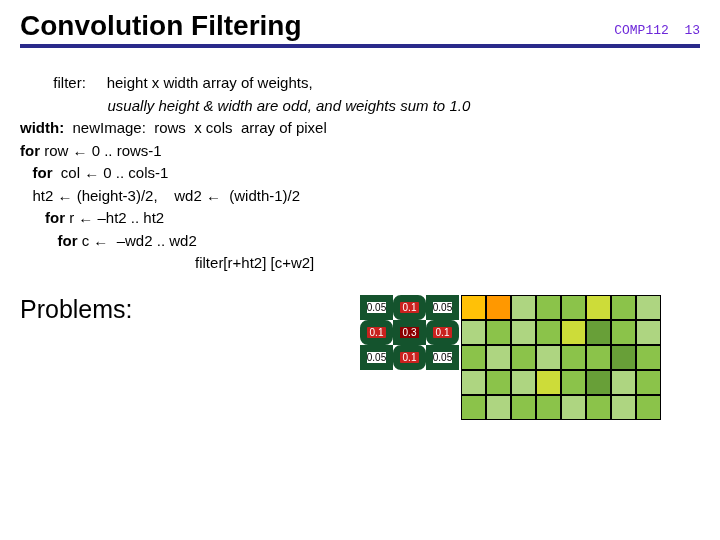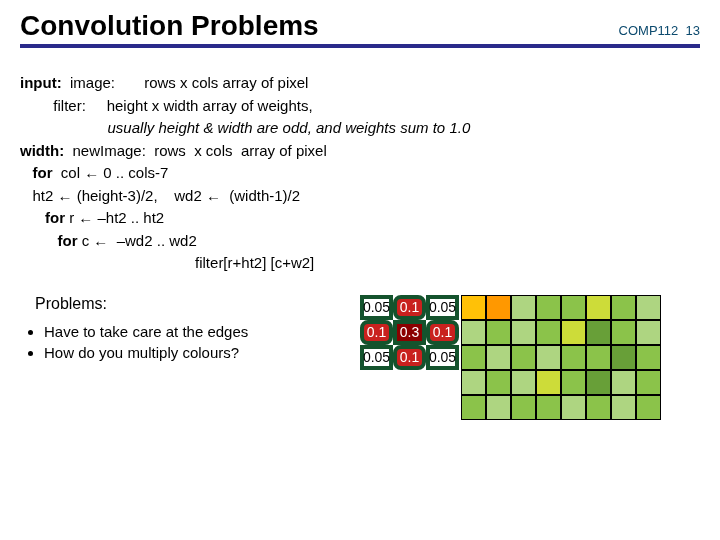--- a/index.html
+++ b/index.html
@@ -18,65 +18,65 @@
     border-bottom: 4px solid #2a2a8a;
     padding-bottom: 2px;
   }
   .title {
     font-size: 28px;
     font-weight: bold;
     color: #000;
   }
   .course {
     font-size: 13px;
-    color: #0c4a6e;
+    color: #6d28d9;
     padding-bottom: 4px;
+    font-family: Liberation Mono, monospace;
   }
   .algo {
     margin-top: 24px;
     font-size: 15px;
     line-height: 1.5;
   }
   .algo-line { white-space: pre; }
   .italic { font-style: italic; }
   .bold { font-weight: bold; }
   .bottom {
     display: flex;
     margin-top: 20px;
     align-items: flex-start;
   }
   .problems {
     flex: 0 0 auto;
     width: 340px;
   }
   .problems-title {
-    font-size: 16px;
+    font-size: 25px;
     margin-bottom: 10px;
-    margin-left: 15px;
   }
   .problems ul {
     margin: 0;
     padding-left: 24px;
     list-style-type: disc;
     font-size: 15px;
   }
   .problems li { margin-bottom: 4px; }
   .figure {
     display: flex;
     align-items: flex-start;
   }
   .kernel {
     display: grid;
     grid-template-columns: repeat(3, 33px);
     grid-template-rows: repeat(3, 25px);
     margin-right: 2px;
   }
   .kernel-cell {
-    border: 4px solid #14532d;
-    font-size: 14px;
+    border: 7px solid #14532d;
+    font-size: 10px;
     display: flex;
     align-items: center;
     justify-content: center;
     box-sizing: border-box;
   }
   .kw { background: #fff; }
   .kr { background: #c9211e; color: #fff; border-radius: 8px; }
   .kd { background: #8b0000; color: #fff; }
   .image-grid {
     display: grid;
@@ -91,46 +91,42 @@
   .g2 { background: #aed581; }
   .g3 { background: #cddc39; }
   .g4 { background: #689f38; }
   .y  { background: #ffc107; }
   .o  { background: #ff9800; }
 </style>
 </head>
 <body>
 
 <div class="header">
-  <div class="title">Convolution Problems</div>
+  <div class="title">Convolution Filtering</div>
   <div class="course">
     <span>COMP112</span>&nbsp;
     <span>13</span>
   </div>
 </div>
 
 <div class="algo">
-  <div class="algo-line"><span class="bold">input:</span><span>  image:       rows x cols array of pixel</span></div>
   <div class="algo-line"><span>        filter:     height x width array of weights,</span></div>
   <div class="algo-line italic">                     usually height &amp; width are odd, and weights sum to 1.0</div>
   <div class="algo-line"><span class="bold">width:</span><span>  newImage:  rows  x cols  array of pixel</span></div>
-  <div class="algo-line"><span class="bold">   for</span><span>  col ← 0 .. cols-7</span></div>
+  <div class="algo-line"><span class="bold">for</span><span> row ← 0 .. rows-1</span></div>
+  <div class="algo-line"><span class="bold">   for</span><span>  col ← 0 .. cols-1</span></div>
   <div class="algo-line">   ht2 ← (height-3)/2,    wd2 ←  (width-1)/2</div>
   <div class="algo-line"><span class="bold">      for</span><span> r ← –ht2 .. ht2</span></div>
   <div class="algo-line"><span class="bold">         for</span><span> c ←  –wd2 .. wd2</span></div>
   <div class="algo-line">                                          filter[r+ht2] [c+w2]</div>
 </div>
 
 <div class="bottom">
   <div class="problems">
     <div class="problems-title">Problems:</div>
-    <ul>
-      <li>Have to take care at the edges</li>
-      <li>How do you multiply colours?</li>
-    </ul>
   </div>
 
   <div class="figure">
     <div class="kernel">
       <div class="kernel-cell kw">0.05</div>
       <div class="kernel-cell kr">0.1</div>
       <div class="kernel-cell kw">0.05</div>
       <div class="kernel-cell kr">0.1</div>
       <div class="kernel-cell kd">0.3</div>
       <div class="kernel-cell kr">0.1</div>

